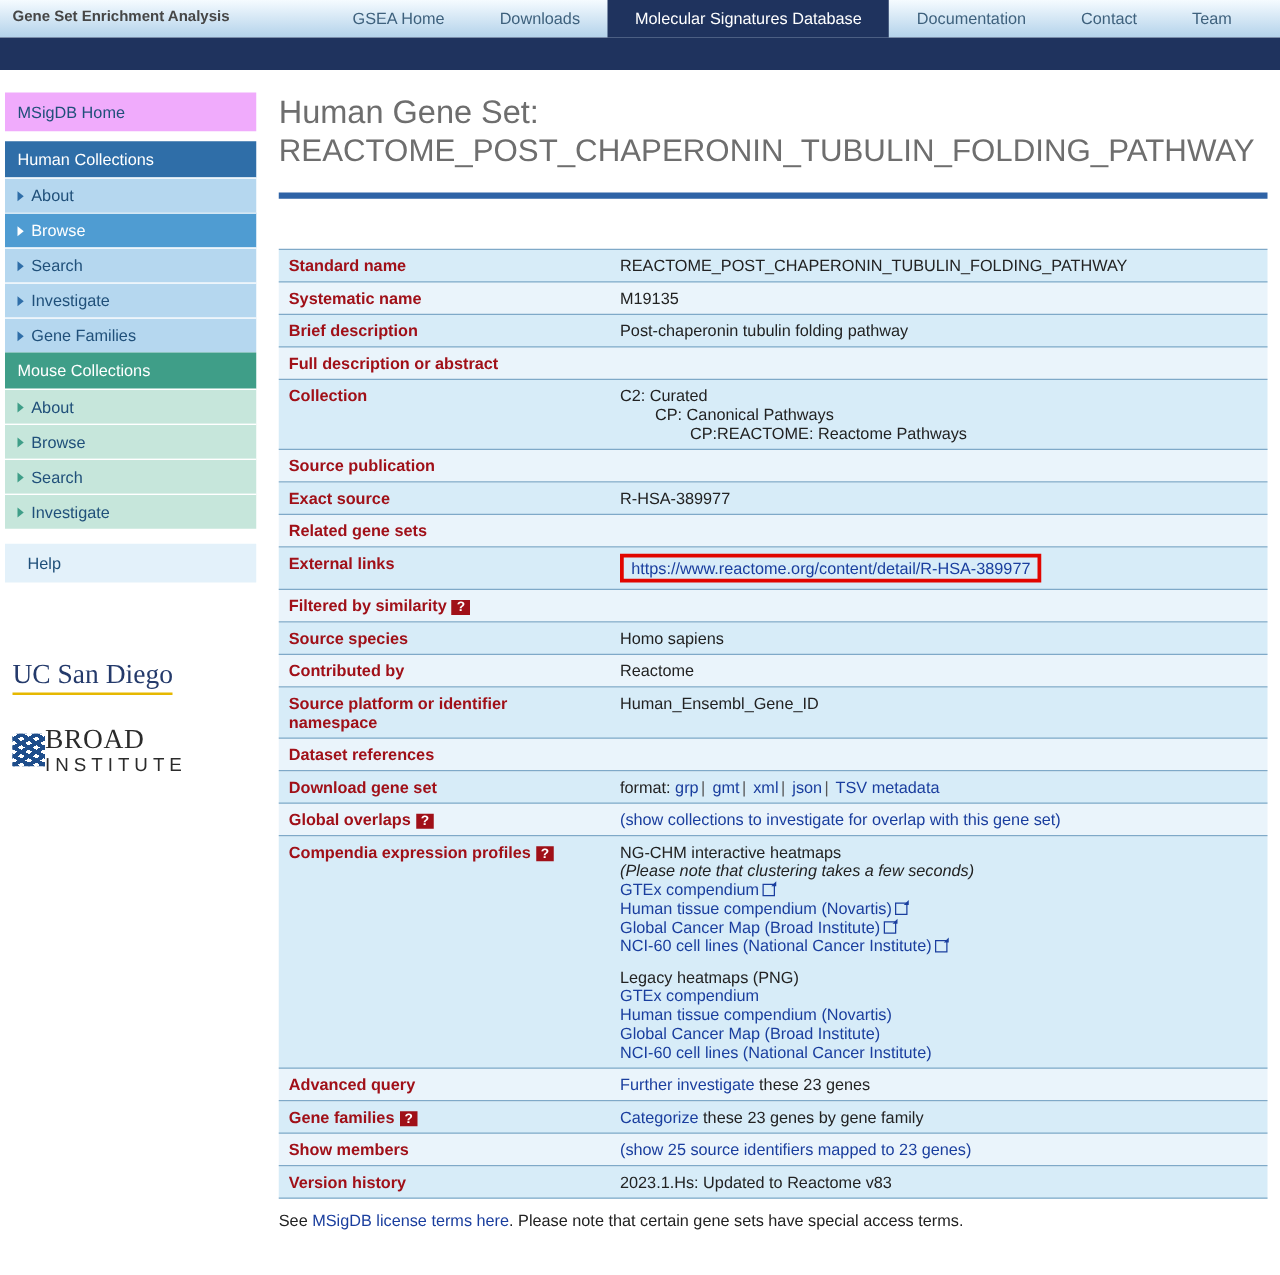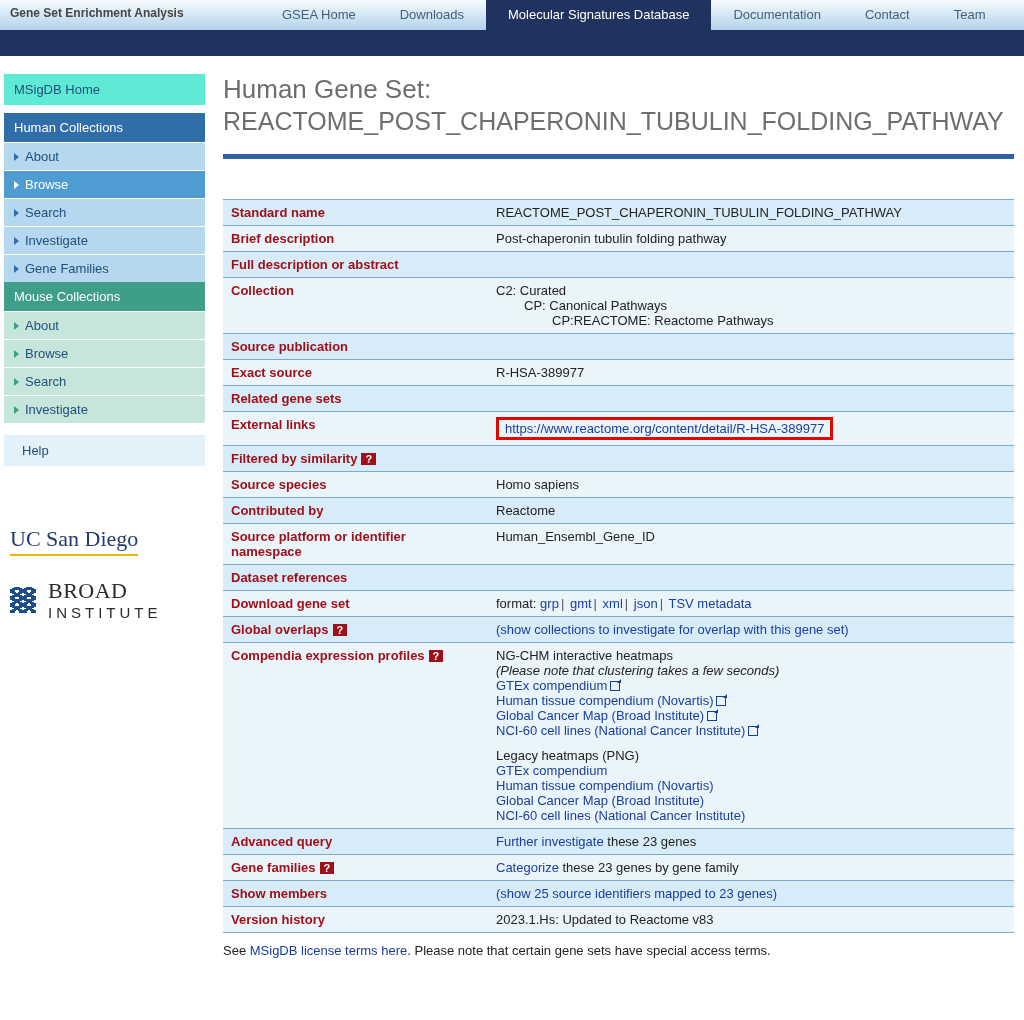--- a/index.html
+++ b/index.html
@@ -47,21 +47,21 @@
     padding-top: 18px;
   }
   .sidebar {
     width: 205px;
     flex: 0 0 205px;
     padding-left: 4px;
     font-size: 13px;
   }
   .sidebar a { text-decoration: none; }
   .side-home {
-    background: #5eead4;
+    background: #f0abfc;
     color: #20507a;
     padding: 8px 10px;
     display: block;
     margin-bottom: 8px;
   }
   .side-header {
     color: #fff;
     padding: 7px 10px;
   }
   .side-header.human { background: #2f6ea8; }
@@ -97,21 +97,21 @@
     color: #243a6b;
     font-size: 22px;
     border-bottom: 2px solid #e6b800;
     display: inline-block;
     padding-bottom: 2px;
   }
   .brand-broad {
     margin: 10px 0 0 6px;
     display: flex;
     align-items: center;
-    gap: 12px;
+    gap: 0;
   }
   .broad-icon {
     width: 26px; height: 26px;
     background:
       repeating-linear-gradient(-30deg, #1e4d8b 0 3px, transparent 3px 6px),
       repeating-linear-gradient( 30deg, #1e4d8b 0 3px, transparent 3px 6px);
   }
   .broad-text .b1 {
     font-family: Georgia, serif;
     font-size: 22px;
@@ -283,20 +283,24 @@
   <div class="main">
     <div class="page-kicker">Human Gene Set:</div>
     <div class="page-title">REACTOME_POST_CHAPERONIN_TUBULIN_FOLDING_PATHWAY</div>
     <div class="rule"></div>
 
     <table class="details">
       <tbody>
           <tr>
             <td class="k">Standard name</td>
             <td>REACTOME_POST_CHAPERONIN_TUBULIN_FOLDING_PATHWAY</td>
+          </tr>
+      <tr>
+            <td class="k">Systematic name</td>
+            <td>M19135</td>
           </tr>
       <tr>
             <td class="k">Brief description</td>
             <td>Post-chaperonin tubulin folding pathway</td>
           </tr>
       <tr>
             <td class="k">Full description or abstract</td>
             <td></td>
           </tr>
       <tr>

